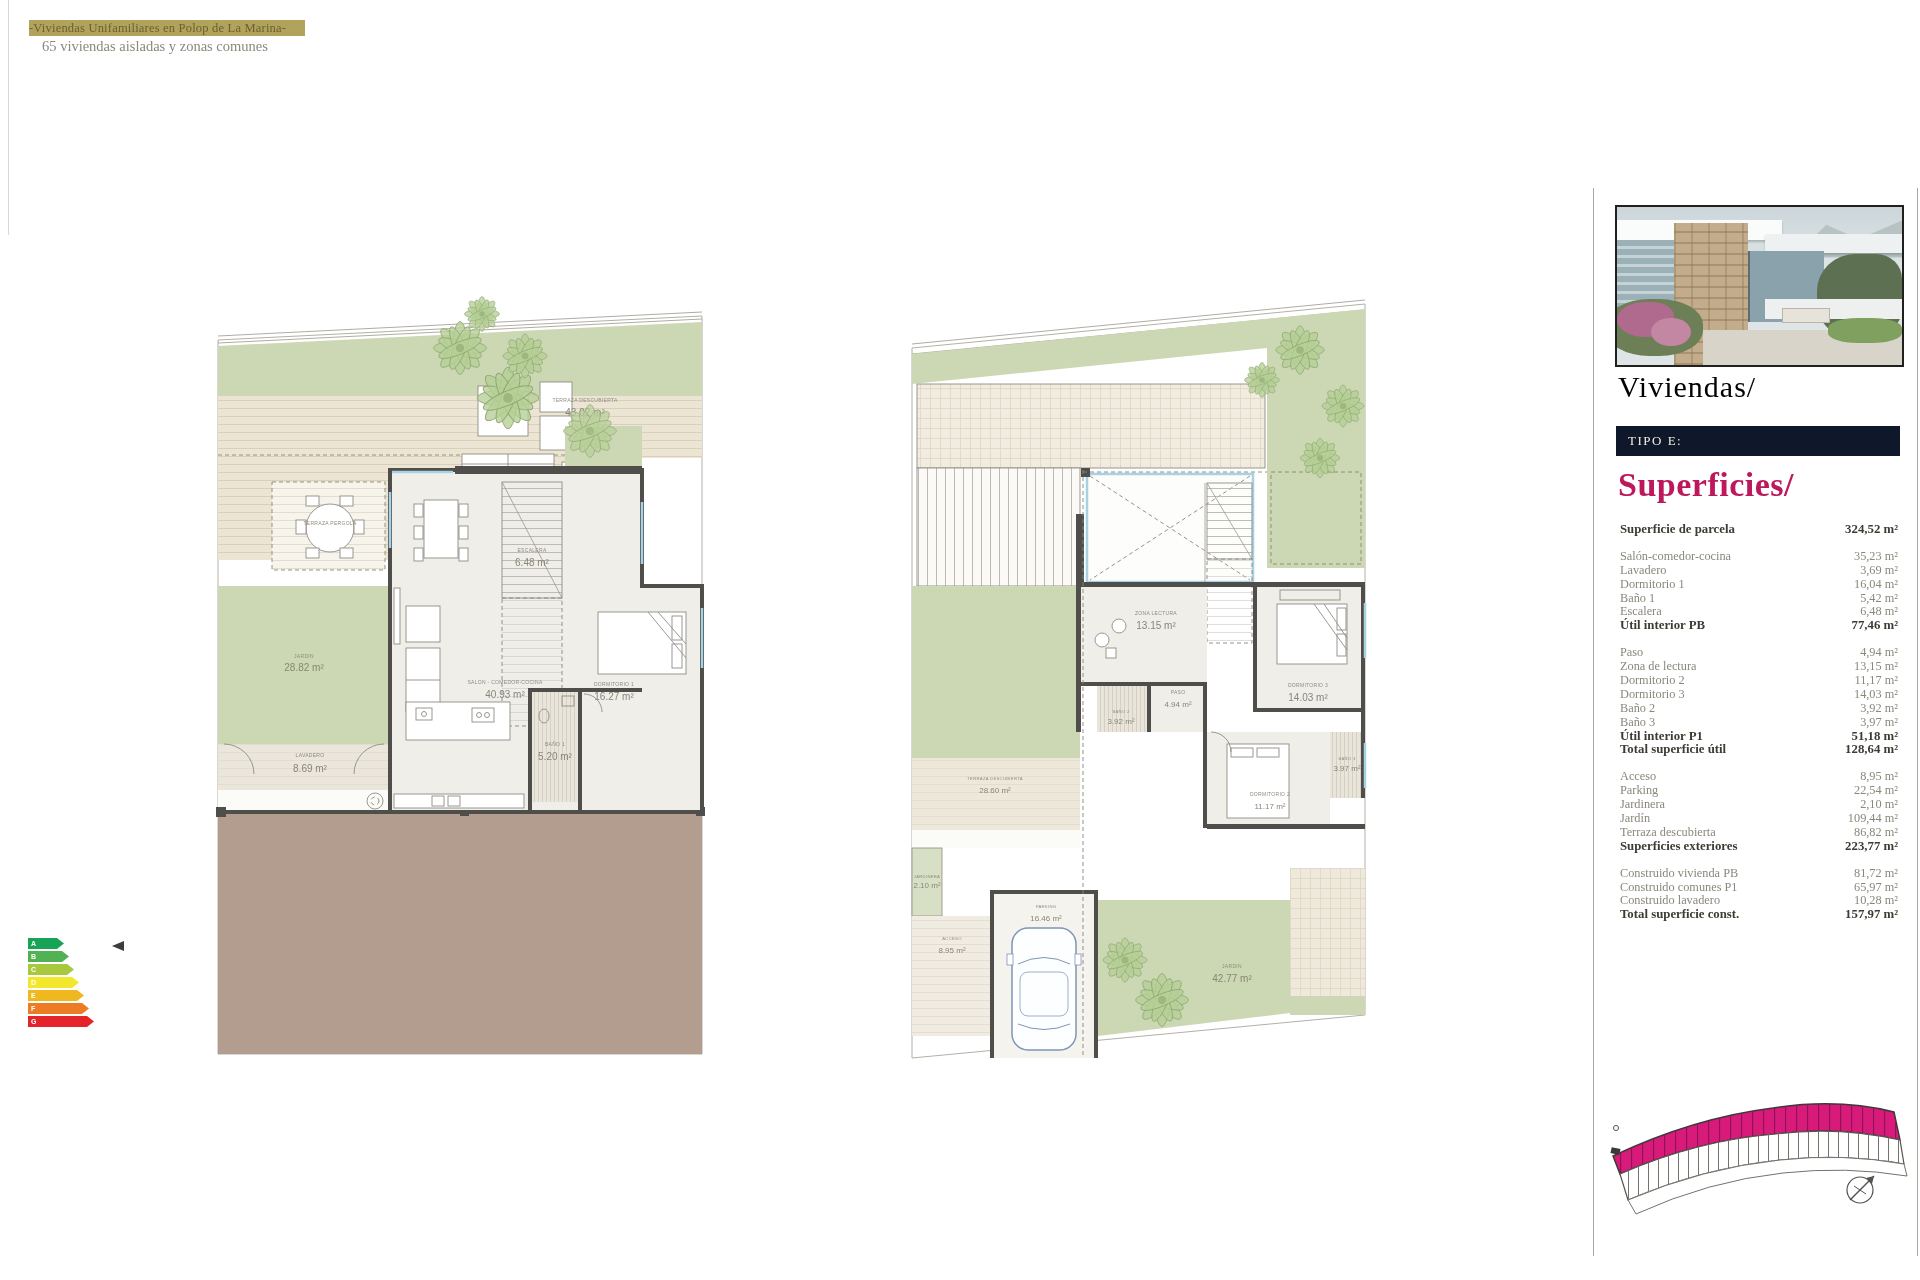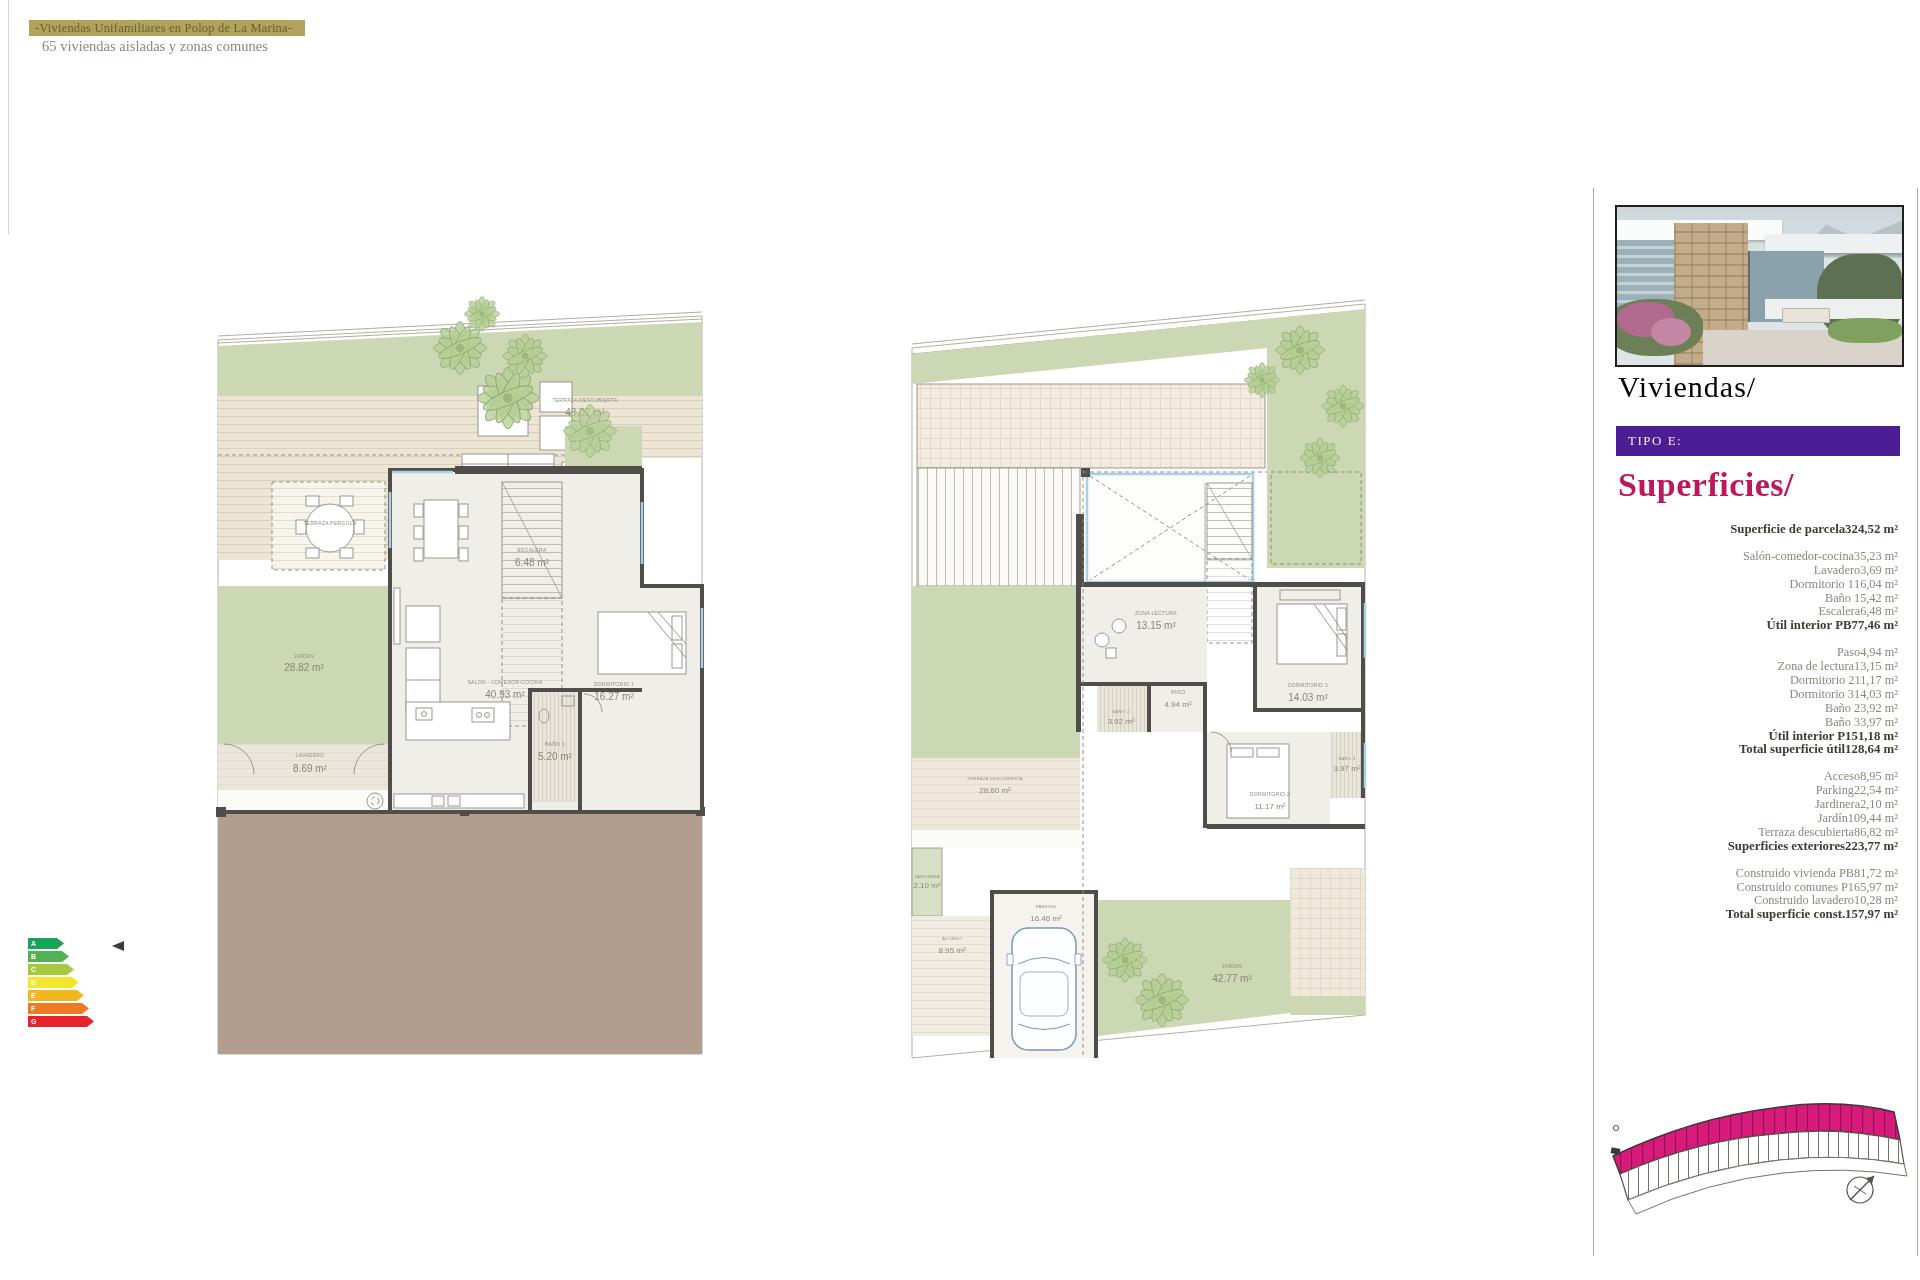--- a/index.html
+++ b/index.html
@@ -1,36 +1,36 @@
 <!DOCTYPE html>
 <html><head>
 <meta charset="utf-8">
 <style>
   html,body{margin:0;padding:0;background:#fff;}
   .page{position:relative;width:1920px;height:1280px;background:#ffffff;overflow:hidden;
         font-family:"Liberation Serif",serif;}
 
   
   .hdr-bar{position:absolute;left:29px;top:20px;width:276px;height:16px;background:#b1a25c;}
-  .hdr-bar span{display:block;font-size:12.5px;line-height:16px;padding-left:6px;color:#6a6130;letter-spacing:.2px;}
+  .hdr-bar span{display:block;font-size:12.5px;line-height:16px;color:#6a6130;letter-spacing:.2px;}
   .hdr-sub{position:absolute;left:42px;top:38px;font-size:14.5px;color:#8b877b;}
   .page-edge{position:absolute;left:8px;top:0;width:1px;height:235px;background:#d9d9d4;}
 
   
   .rule-v{position:absolute;top:188px;width:1px;height:1068px;background:#a9a79e;}
   .photo{position:absolute;left:1615px;top:205px;width:285px;height:158px;border:2px solid #20201e;overflow:hidden;background:#dfe5e6;}
   .ph{position:absolute;}
   .sb-title{position:absolute;left:1618px;top:370px;font-size:30px;color:#000000;letter-spacing:1px;}
-  .tipo-bar{position:absolute;left:1616px;top:426px;width:284px;height:30px;background:#4c1d95;}
+  .tipo-bar{position:absolute;left:1616px;top:426px;width:284px;height:30px;background:#0f172a;}
   .tipo-bar span{display:block;font-size:13px;line-height:30px;padding-left:12px;color:#f3eedd;letter-spacing:1.5px;}
   .sb-sub{position:absolute;left:1618px;top:466px;font-size:34px;font-weight:bold;color:#be185d;letter-spacing:.5px;}
 
   .surf{position:absolute;left:1620px;top:522px;width:278px;}
   .surf-section{margin-bottom:13px;}
-  .surf-row{display:flex;justify-content:flex-end;height:13.9px;font-size:12.3px;color:#8a877b;}
+  .surf-row{display:flex;justify-content:space-between;height:13.9px;font-size:12.3px;color:#8a877b;}
   .surf-row .sv{color:#8a877b;}
   .surf-row.bold{font-weight:bold;color:#3d3b33;font-size:12.8px;}
   .surf-row.bold .sv{color:#3d3b33;}
 
   
   .energy{position:absolute;left:28px;top:938px;}
   .e-bar{height:11px;margin-bottom:2px;display:flex;align-items:center;}
   .e-bar span{font-family:"Liberation Sans",sans-serif;font-size:7px;font-weight:bold;color:#fff;padding-left:3px;}
   .e-marker{position:absolute;left:84px;top:3px;width:0;height:0;
     border-top:5px solid transparent;border-bottom:5px solid transparent;border-right:12px solid #3c3c3a;}

